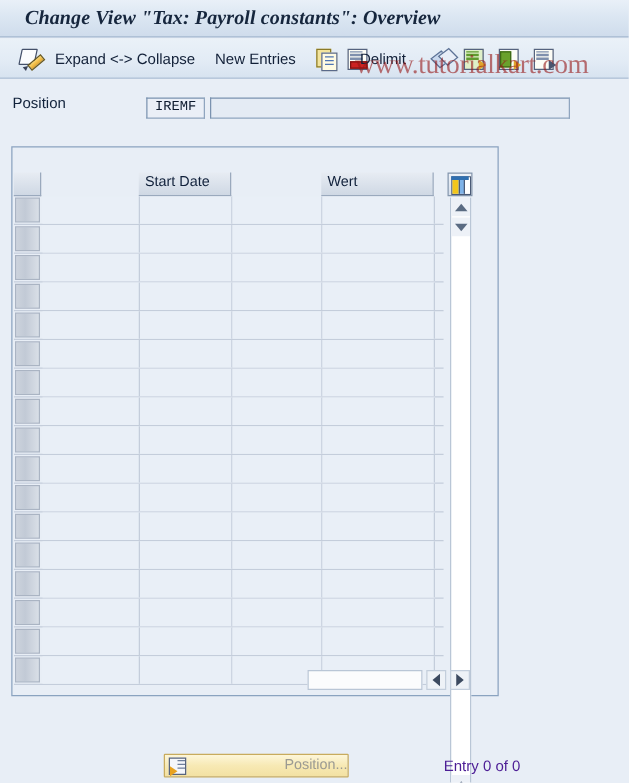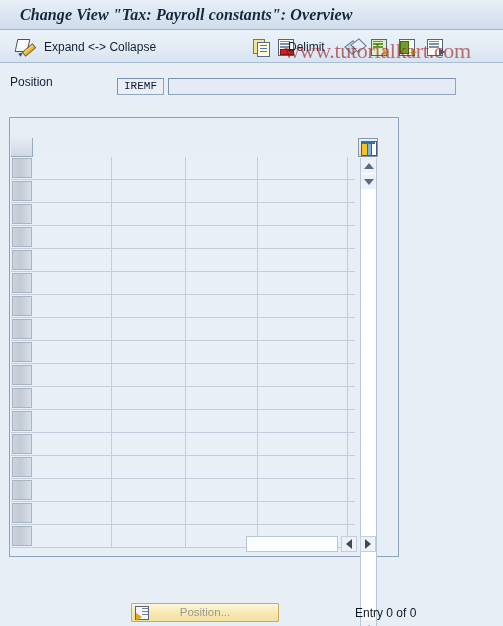--- a/index.html
+++ b/index.html
@@ -383,21 +383,21 @@
     left: 131px; top: 603px;
     width: 148px; height: 19px;
     background: linear-gradient(to bottom,#fdf6d9 0%,#f7e9b4 50%,#f3e1a2 100%);
     border: 1px solid #c8ab5d;
     border-radius: 1px;
     box-sizing: border-box;
   }
   .position-btn .pb-label {
     position: absolute;
     left: 0; right: 0; top: 2px;
-    text-align: center;
+    text-align: right;
     font-size: 11.5px;
     color: #9b9a92;
   }
   .position-btn .pb-icon {
     position: absolute;
     left: 3px; top: 2px;
     width: 14px; height: 14px;
     background: #f4f6fa;
     border: 1px solid #58647d;
     box-sizing: border-box;
@@ -414,21 +414,21 @@
     left: 0px; bottom: -2px;
     width: 0; height: 0;
     border-left: 6px solid #e8a21f;
     border-top: 4px solid transparent;
     border-bottom: 4px solid transparent;
   }
   .entry-status {
     position: absolute;
     left: 355px; top: 606px;
     font-size: 12px;
-    color: #0f172a;
+    color: #4c1d95;
     white-space: nowrap;
   }
 </style>
 </head>
 <body>
 
 <div class="titlebar">
   <div class="title-text">Change View "Tax: Payroll constants": Overview</div>
 </div>
 
@@ -439,20 +439,23 @@
       <span class="sheet"></span>
         <span class="pen"></span>
         <span class="tip"></span>
     </span>
   </div>
 
   <div class="tb-item" style="left:44px;">
     <span class="tb-label">Expand &lt;-&gt; Collapse</span>
   </div>
 
+  <div class="tb-item" style="left:172px;">
+    <span class="tb-label">New Entries</span>
+  </div>
 
   <div class="tb-item" style="left:253px;">
     <span class="ico-copy">
       <span class="back"></span>
       <span class="front">
           <i style="top:2px"></i>
           <i style="top:5px"></i>
           <i style="top:8px"></i>
         </span>
     </span>
@@ -519,20 +522,22 @@
 <div class="constant-row">
   <div class="constant-label">Position</div>
 </div>
 <div class="constant-key">IREMF</div>
 <div class="constant-desc"></div>
 
 <div class="table-frame">
 
 
   <div class="col-head corner" style="left:1px;width:22px;"></div>
+  <div class="col-head" style="left:101px;width:74px;">Start Date</div>
+  <div class="col-head" style="left:247px;width:90px;">Wert</div>
 
   <div class="tbl-config">
     <span class="cols">
       <i class="c1"></i>
         <i class="c2"></i>
         <i class="c3"></i>
     </span>
     <span class="cap"></span>
   </div>
 

